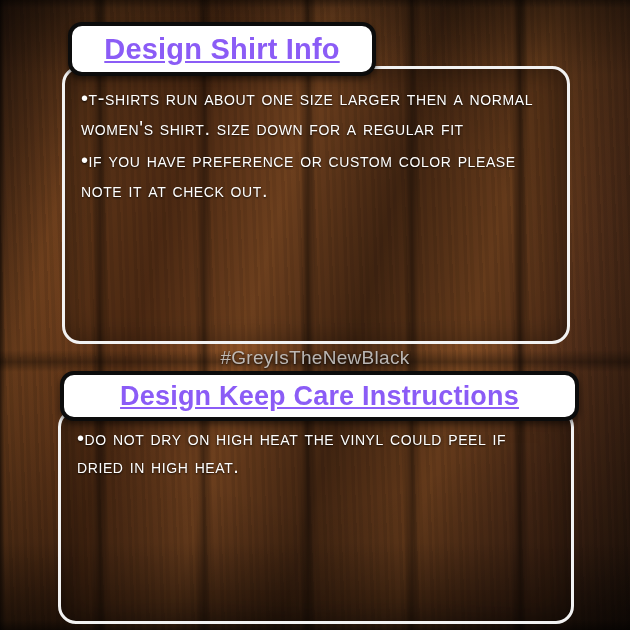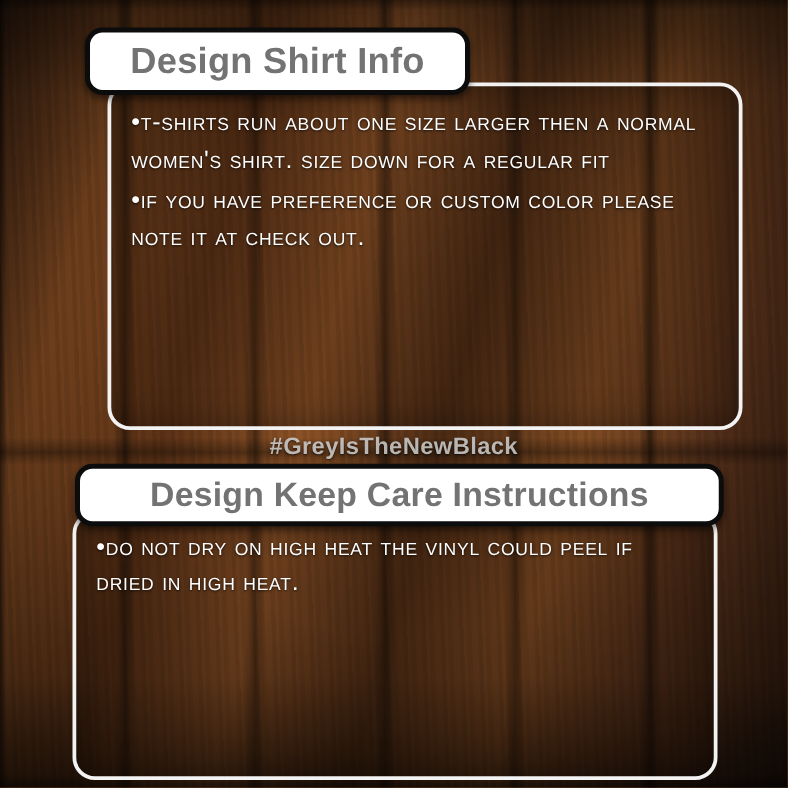--- a/index.html
+++ b/index.html
@@ -71,23 +71,24 @@
     border-radius: 14px;
     box-shadow: 0 3px 6px rgba(0,0,0,0.5);
     display: flex;
     align-items: center;
     justify-content: center;
     z-index: 3;
   }
   .banner-text {
     font-family: "Liberation Sans", sans-serif;
     font-weight: bold;
-    color: #737373;
+    color: #8b5cf6;
     letter-spacing: 0.2px;
     white-space: nowrap;
+    text-decoration: underline;
   }
 
   #banner-info {
     left: 68px;
     top: 22px;
     width: 300px;
     height: 46px;
   }
   #banner-info .banner-text { font-size: 29px; }
 
@@ -108,21 +109,20 @@
     box-shadow: inset 0 0 28px rgba(0,0,0,0.35);
     box-sizing: border-box;
     z-index: 2;
   }
   #panel-info {
     left: 62px;
     top: 66px;
     width: 508px;
     height: 278px;
     padding: 14px 16px 10px 16px;
-    margin-left: 24px;
   }
   #panel-care {
     left: 58px;
     top: 409px;
     width: 516px;
     height: 215px;
     padding: 12px 16px 10px 16px;
   }
 
   .bullet-list {
@@ -150,21 +150,21 @@
   
   .watermark {
     position: absolute;
     left: 0;
     width: 630px;
     top: 347px;
     text-align: center;
     color: #cfcfcf;
     opacity: 0.85;
     font-family: "Liberation Sans", sans-serif;
-    font-weight: bold;
+    font-weight: normal;
     font-size: 19px;
     letter-spacing: 0.3px;
     text-shadow: 0 1px 2px rgba(0,0,0,0.8);
     z-index: 4;
   }
 </style>
 </head>
 <body>
 
 <div class="canvas">

